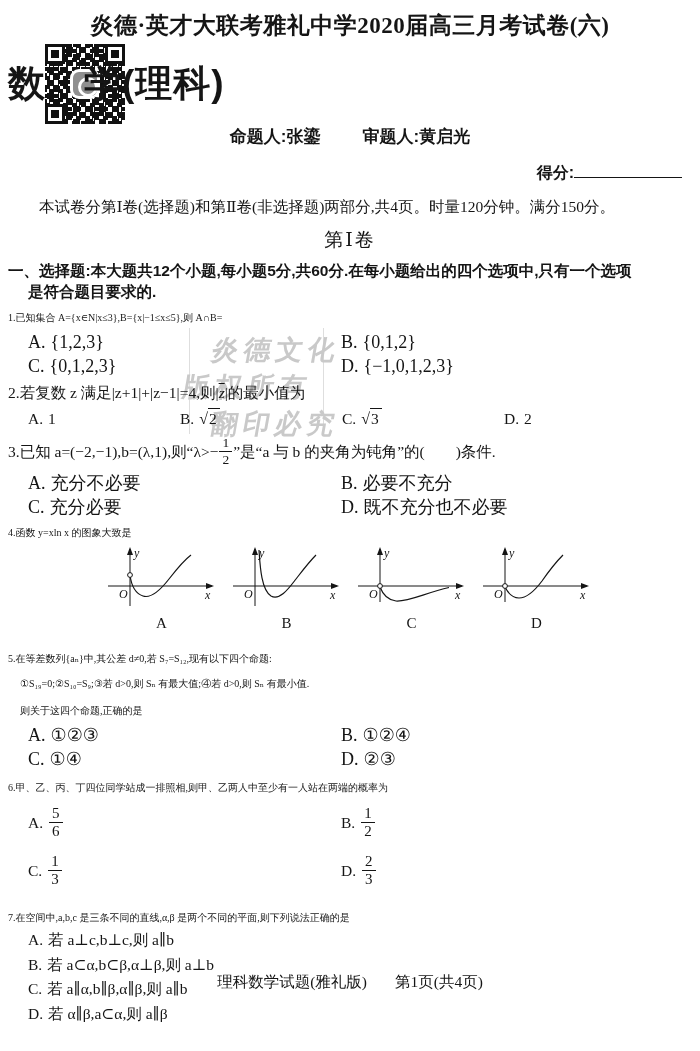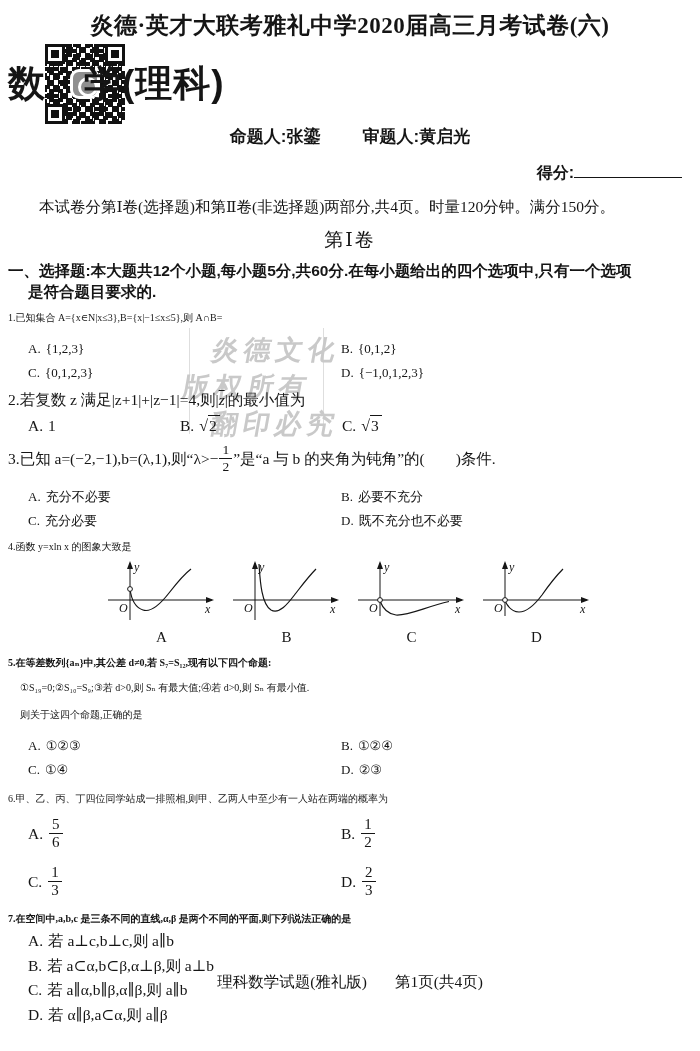--- a/index.html
+++ b/index.html
@@ -52,21 +52,21 @@
   
   .paper-info { margin:12px 0 0 0; text-indent:2em; font-size:15.5px; line-height:22px; }
   .part-title { text-align:center; font-size:19px; margin-top:9px; letter-spacing:2px; }
   .section-head { font-family:"Liberation Sans","DejaVu Sans",sans-serif; font-weight:bold;
                   font-size:15.5px; line-height:21px; margin-top:7px; }
   .section-head .ind { padding-left:20px; }
 
   
   .q-text { font-size:10px; line-height:21px; margin-top:4px; }
   .opts2 { display:grid; grid-template-columns:313px 1fr; padding-left:20px; row-gap:4px;
-           font-size:13px; line-height:20px; margin-top:11px; }
+           font-size:18px; line-height:20px; margin-top:4px; }
   .opts4 { display:grid; grid-template-columns:152px 162px 162px 1fr; padding-left:20px;
            font-size:15.5px; line-height:22px; margin-top:5px; }
   .opt-label { margin-right:5px; }
 
   .q2-line { font-size:15.5px; line-height:21px; margin-top:6px; }
   .obar { text-decoration:overline; font-style:italic; }
 
   .q3-line { font-size:15.5px; line-height:34px; margin-top:5px; }
   .frac { display:inline-block; vertical-align:-0.5em; text-align:center;
           font-size:13.5px; line-height:1.15; margin:0 1px; }
@@ -88,21 +88,21 @@
   .ocirc { stroke:#151515; stroke-width:1; fill:#fff; }
   .glabel { font-family:"Liberation Serif","DejaVu Serif",serif; font-style:italic; font-size:12px; fill:#151515; }
 
   .q6-opts { display:grid; grid-template-columns:313px 1fr; padding-left:20px; row-gap:8px;
              font-size:15.5px; margin-top:5px; align-items:center; line-height:40px;}
   .q7-opt { font-size:15.5px; line-height:24.5px; padding-left:20px; }
 
   .footer { position:absolute; top:972px; left:0; width:100%; text-align:center; font-size:15.5px; z-index:1; }
   .footer .fl { margin-right:28px; }
 
-  .mt5{margin-top:5px;} .mt6{margin-top:6px;font-weight:bold;} .mt8{margin-top:8px;}
+  .mt5{margin-top:5px;} .mt6{margin-top:16px;} .mt8{margin-top:8px;}
 </style>
 </head>
 <body>
 
 <div class="page">
 
   <div class="watermark">
     <div class="wm-rule left"></div>
     <div class="wm-rule right"></div>
     <div class="wm-line wm-1">炎德文化</div>
@@ -147,20 +147,21 @@
       <div class="opt"><span class="opt-label">D.</span><span>{−1,0,1,2,3}</span></div>
     </div>
 
     <div class="q2-line">
       <span>2.若复数 z 满足|z+1|+|z−1|=4,则|</span><span class="obar">z</span><span>|的最小值为</span>
     </div>
     <div class="opts4">
       <div class="opt"><span class="opt-label">A.</span><span>1</span></div>
       <div class="opt"><span class="opt-label">B.</span><span class="sqrt"><span class="sign">√</span><span class="rad">2</span></span></div>
       <div class="opt"><span class="opt-label">C.</span><span class="sqrt"><span class="sign">√</span><span class="rad">3</span></span></div>
+      <div class="opt"><span class="opt-label">D.</span><span>2</span></div>
     </div>
 
     <div class="q3-line">
       <span>3.已知 a=(−2,−1),b=(λ,1),则“λ&gt;−</span><span class="frac"><span class="num">1</span><span class="den">2</span></span><span>”是“a 与 b 的夹角为钝角”的(　　)条件.</span>
     </div>
     <div class="opts2">
       <div class="opt"><span class="opt-label">A.</span><span>充分不必要</span></div>
       <div class="opt"><span class="opt-label">B.</span><span>必要不充分</span></div>
       <div class="opt"><span class="opt-label">C.</span><span>充分必要</span></div>
       <div class="opt"><span class="opt-label">D.</span><span>既不充分也不必要</span></div>

